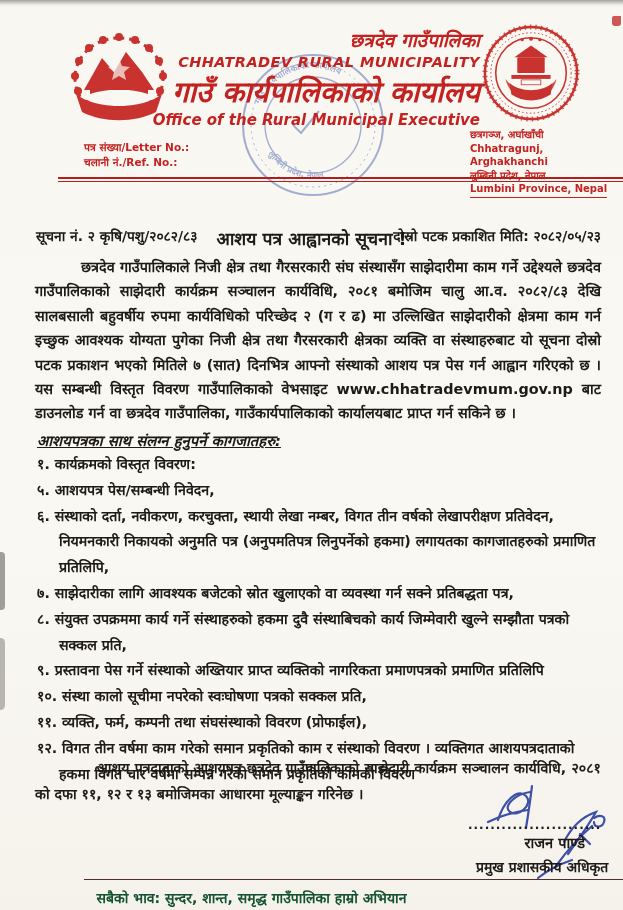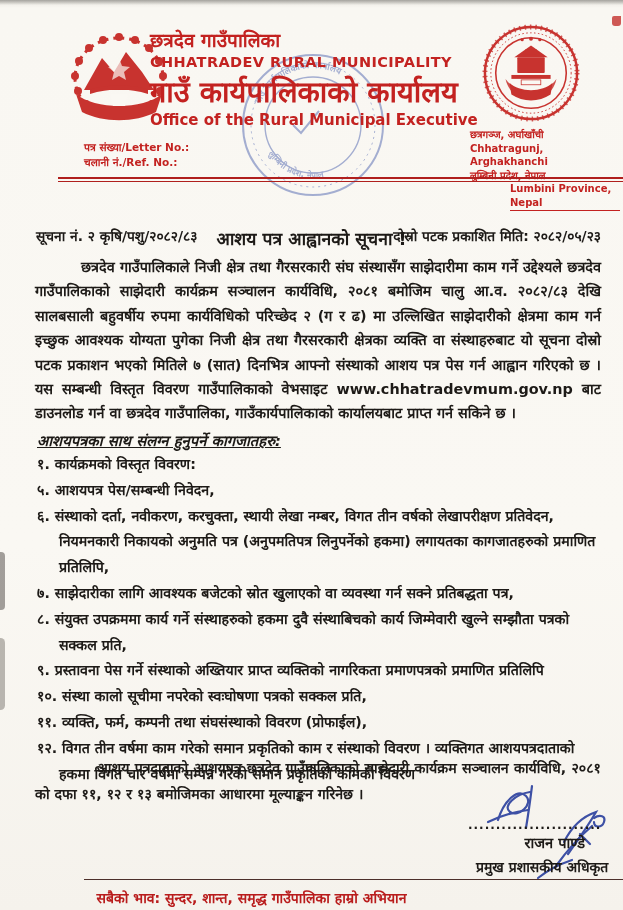--- a/index.html
+++ b/index.html
@@ -7,28 +7,28 @@
     width:623px;height:910px;overflow:hidden;position:relative;
     background:linear-gradient(180deg,#e9e6e0 0px,#f9f7f2 8px,#faf8f3 60%,#f5f2ec 100%);
     font-family:"DejaVu Sans","Liberation Sans",sans-serif;
     color:#1d1a17;
   }
   .page{position:absolute;inset:0;}
   
   .hdr{position:absolute;left:0;top:20px;width:623px;height:165px;}
   .emblem-left{position:absolute;left:60px;top:8px;width:118px;height:106px;}
   .seal-right{position:absolute;left:482px;top:4px;width:98px;height:98px;}
-  .hdr-center{position:absolute;left:150px;top:8px;width:330px;text-align:left;}
+  .hdr-center{position:absolute;left:150px;top:8px;width:330px;text-align:right;font-style:italic;}
   .np-title{font-size:19px;font-weight:700;color:#c32220;line-height:24px;}
   .en-title{font-size:14.5px;font-weight:700;color:#c32220;letter-spacing:.4px;line-height:20px;}
   .np-big{font-size:29px;font-weight:700;color:#c32220;line-height:36px;margin-top:2px;}
   .en-office{font-size:15px;font-weight:700;color:#c32220;line-height:20px;}
   .stamp{position:absolute;left:238px;top:30px;width:150px;height:150px;opacity:.45;pointer-events:none;}
   .addr{position:absolute;left:470px;top:108px;width:150px;font-size:10px;font-weight:700;color:#c32220;line-height:13.5px;}
-  .addr .ul{display:inline-block;border-bottom:1.5px solid #c32220;padding-bottom:1px;margin-left:40px;}
+  .addr .ul{display:inline-block;border-bottom:1.5px solid #c32220;padding-bottom:1px;}
   .letterno{position:absolute;left:84px;top:120px;font-size:10.5px;font-weight:700;color:#c32220;line-height:15px;}
   .redrule{position:absolute;left:58px;top:157px;width:565px;height:2px;
     border-top:2.5px solid #b01f1d;border-bottom:1.5px solid #b01f1d;}
   
   .ntitle{position:absolute;left:0;top:190px;width:623px;text-align:center;
     font-size:17.5px;font-weight:700;margin-top:36px;}
   .inforow{position:absolute;left:36px;top:226px;width:565px;display:flex;
     justify-content:space-between;font-size:13.8px;font-weight:700;}
   .bodypar{position:absolute;left:35px;top:255px;width:566px;
     font-size:14.4px;font-weight:600;line-height:24.4px;text-align:justify;}
@@ -45,21 +45,21 @@
   .sig-squiggle{position:absolute;left:468px;top:782px;width:150px;height:110px;pointer-events:none;}
   .sig-dots{position:absolute;left:468px;top:818px;width:110px;text-align:center;
     font-size:12px;letter-spacing:1px;font-weight:700;}
   .sig-name{position:absolute;left:455px;top:832px;width:130px;text-align:right;
     font-size:14.6px;font-weight:700;}
   .sig-title{position:absolute;left:476px;top:857px;width:155px;
     font-size:14px;font-weight:700;}
   
   .footrule{position:absolute;left:84px;top:879px;width:539px;height:0;border-top:1.8px solid #4c2f2a;}
   .slogan{position:absolute;left:0;top:888px;width:503px;text-align:center;
-    font-size:14px;font-weight:700;color:#b91c1c;}
+    font-size:14px;font-weight:700;color:#14532d;}
   
   .topedge{position:absolute;left:0;top:0;width:623px;height:5px;
     background:linear-gradient(180deg,rgba(110,108,104,.55),rgba(110,108,104,0));}
   .speck-tr{position:absolute;left:612px;top:16px;width:9px;height:10px;background:#c3302c;border-radius:2px 0 3px 3px;opacity:.8;}
   .smudge1{position:absolute;left:-3px;top:552px;width:8px;height:58px;background:#5a5450;border-radius:4px;opacity:.55;}
   .smudge2{position:absolute;left:-4px;top:638px;width:9px;height:72px;background:#6b6560;border-radius:5px;opacity:.45;}
 </style>
 </head>
 <body>
 

